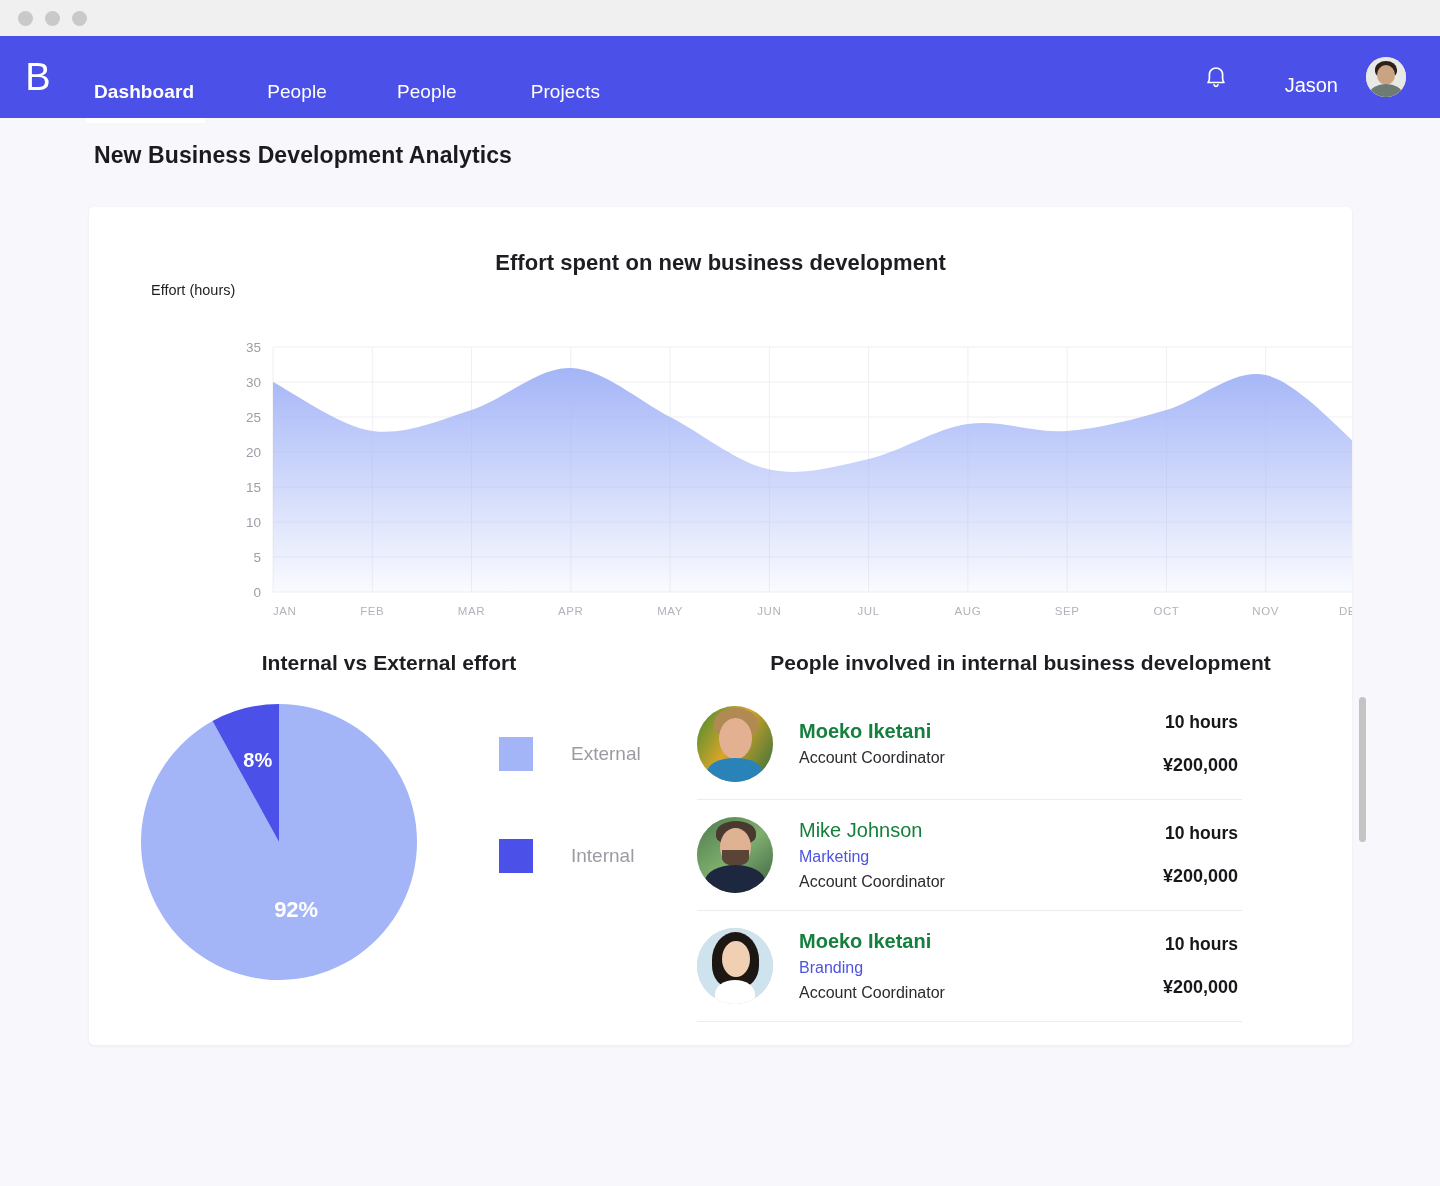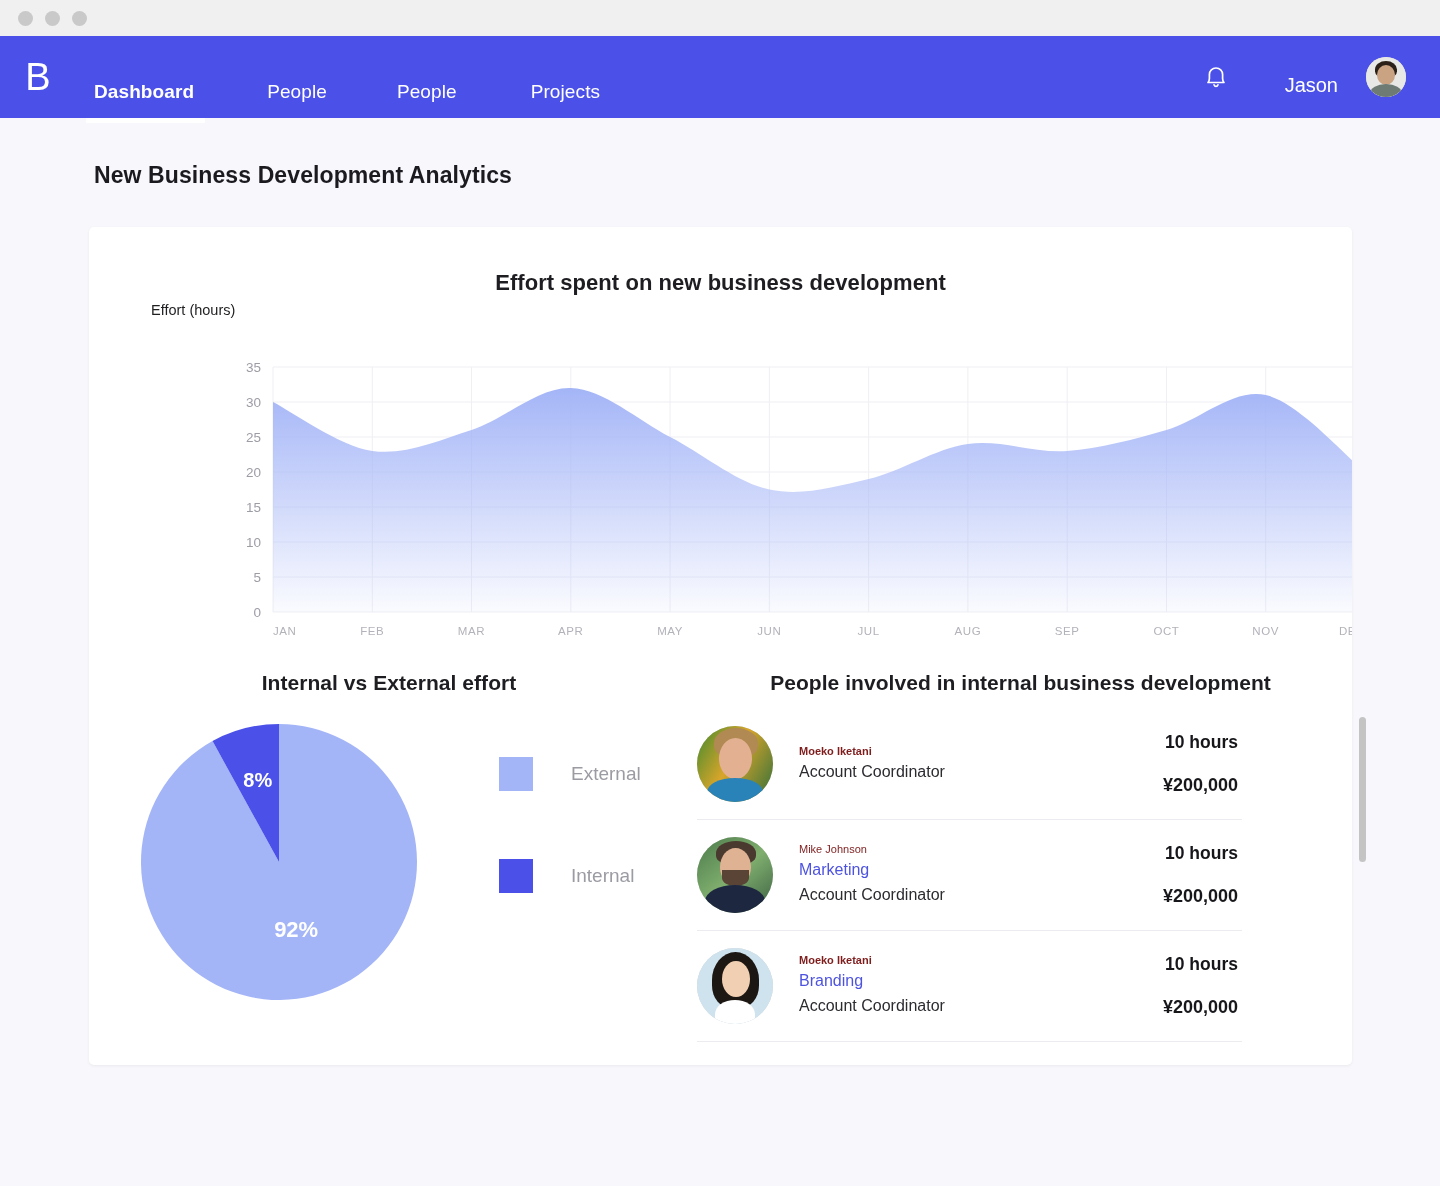--- a/index.html
+++ b/index.html
@@ -101,21 +101,21 @@
     cursor: pointer;
     position: relative;
     flex: none;
   }
 
   
   .page {
     width: 1440px;
     height: 1068px;
     background: #f8f8fc;
-    padding-top: 44px;
+    padding-top: 24px;
   }
   .page-title {
     margin-left: 94px;
     font-size: 23px;
     font-weight: bold;
     color: #1b1b1f;
     letter-spacing: .1px;
   }
 
   .card {
@@ -223,22 +223,22 @@
     flex: none;
     position: relative;
     background: #ccc;
   }
   .person-info {
     margin-left: 26px;
     flex: 1;
     min-width: 0;
   }
   .person-name {
-    font-size: 11px;
-    color: #7f1d1d;
+    font-size: 20px;
+    color: #15803d;
     line-height: 1.45;
   }
   .person-name.bold { font-weight: bold; }
   .person-dept {
     font-size: 16px;
     color: #4d53e0;
     line-height: 1.55;
   }
   .person-role {
     font-size: 16px;

